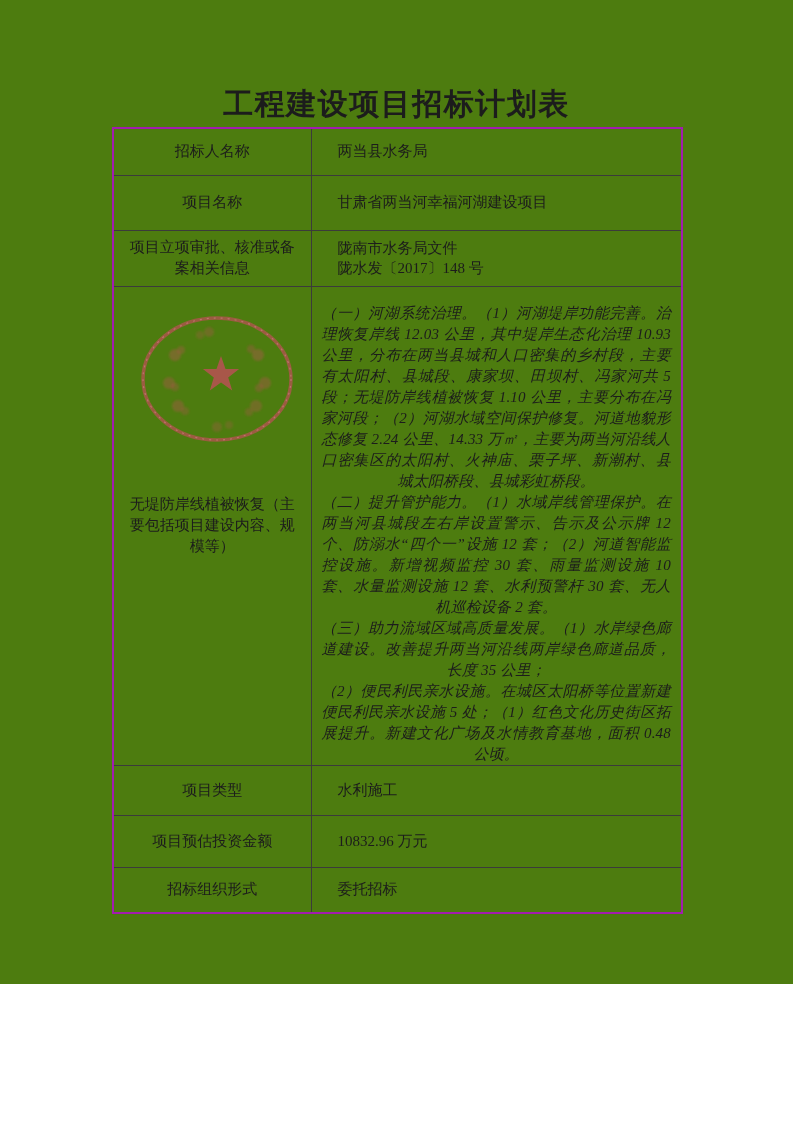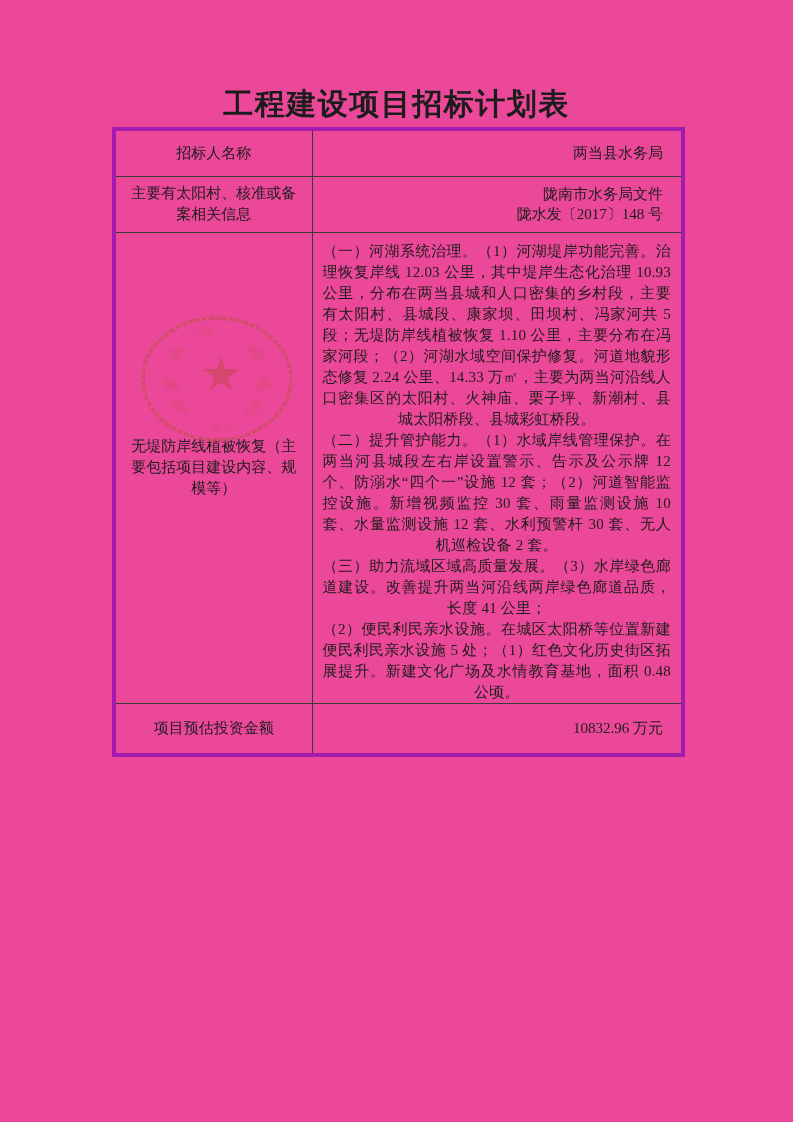--- a/index.html
+++ b/index.html
@@ -4,59 +4,60 @@
 <style>
   html,body { margin:0; padding:0; }
   body {
     width:793px; height:1122px;
     background:#ffffff;
     font-family:"Liberation Serif", serif;
     color:#1c1c1c;
   }
   .page {
     position:relative;
-    width:793px; height:1122px;
-    background:#ec4899;
+    width:793px; height:984px;
+    background:#4d7c0f;
     overflow:hidden;
   }
   .doc-title {
     position:absolute;
     top:84px; left:0; width:100%;
     text-align:center;
     font-size:30px;
     font-weight:bold;
     letter-spacing:1.5px;
   }
   table.info {
     position:absolute;
     left:112px; top:127px;
     width:569px;
     border-collapse:collapse;
     table-layout:fixed;
-    border:4px solid #a21caf;
+    border:2px solid #a21caf;
   }
   table.info td {
     border:1px solid #3b3b3b;
     font-size:15px;
     vertical-align:middle;
   }
   td.lbl  { text-align:center; padding:2px 9px;  line-height:21px; }
-  td.val  { text-align:right; padding:2px 18px; line-height:21px; }
+  td.val  { text-align:left; padding:2px 26px; line-height:21px; }
   tr.r1 { height:47px; }
   tr.r2 { height:55px; }
   tr.r3 { height:47px; }
   tr.r4 { height:56px; }
   tr.r5 { height:462px; }
   tr.r6 { height:50px; }
   tr.r7 { height:52px; }
   tr.r8 { height:46px; }
   tr.r9 { height:49px; }
   td.big {
     vertical-align:top;
-    padding:8px 10px 0 10px;
+    padding:16px 10px 0 10px;
+    font-style:italic;
   }
   .para {
     text-align:justify;
     text-justify:inter-character;
     text-align-last:center;
     line-height:21px;
     letter-spacing:0.2px;
   }
   .two-line div { line-height:20px;font-family:Liberation Serif, serif; }
   .seal {
@@ -76,39 +77,51 @@
   <table class="info">
     <colgroup>
         <col style="width:198px">
         <col style="width:371px">
       </colgroup>
     <tbody>
       <tr class="r1">
         <td class="lbl">招标人名称</td>
         <td class="val">两当县水务局</td>
       </tr>
+      <tr class="r2">
+        <td class="lbl">项目名称</td>
+        <td class="val">甘肃省两当河幸福河湖建设项目</td>
+      </tr>
       <tr class="r4">
-        <td class="lbl">主要有太阳村、核准或备案相关信息</td>
+        <td class="lbl">项目立项审批、核准或备案相关信息</td>
         <td class="val two-line">
           <div>陇南市水务局文件</div>
           <div>陇水发〔2017〕148 号</div>
         </td>
       </tr>
       <tr class="r5">
         <td class="lbl">无堤防岸线植被恢复（主要包括项目建设内容、规模等）</td>
         <td class="big">
           <div class="para">（一）河湖系统治理。（1）河湖堤岸功能完善。治理恢复岸线 12.03 公里，其中堤岸生态化治理 10.93 公里，分布在两当县城和人口密集的乡村段，主要有太阳村、县城段、康家坝、田坝村、冯家河共 5 段；无堤防岸线植被恢复 1.10 公里，主要分布在冯家河段；（2）河湖水域空间保护修复。河道地貌形态修复 2.24 公里、14.33 万㎡，主要为两当河沿线人口密集区的太阳村、火神庙、栗子坪、新潮村、县城太阳桥段、县城彩虹桥段。</div>
           <div class="para">（二）提升管护能力。（1）水域岸线管理保护。在两当河县城段左右岸设置警示、告示及公示牌 12 个、防溺水“四个一”设施 12 套；（2）河道智能监控设施。新增视频监控 30 套、雨量监测设施 10 套、水量监测设施 12 套、水利预警杆 30 套、无人机巡检设备 2 套。</div>
-          <div class="para">（三）助力流域区域高质量发展。（3）水岸绿色廊道建设。改善提升两当河沿线两岸绿色廊道品质，长度 41 公里；</div>
+          <div class="para">（三）助力流域区域高质量发展。（1）水岸绿色廊道建设。改善提升两当河沿线两岸绿色廊道品质，长度 35 公里；</div>
           <div class="para">（2）便民利民亲水设施。在城区太阳桥等位置新建便民利民亲水设施 5 处；（1）红色文化历史街区拓展提升。新建文化广场及水情教育基地，面积 0.48 公顷。</div>
         </td>
+      </tr>
+      <tr class="r6">
+        <td class="lbl">项目类型</td>
+        <td class="val">水利施工</td>
       </tr>
       <tr class="r7">
         <td class="lbl">项目预估投资金额</td>
         <td class="val">10832.96 万元</td>
+      </tr>
+      <tr class="r8">
+        <td class="lbl">招标组织形式</td>
+        <td class="val">委托招标</td>
       </tr>
     </tbody>
   </table>
 
   <svg class="seal" viewBox="0 0 160 136" xmlns="http://www.w3.org/2000/svg">
     <defs>
       <filter id="smudge">
           <feGaussianBlur stdDeviation="1.1"></feGaussianBlur>
         </filter>
       <filter id="soft">

